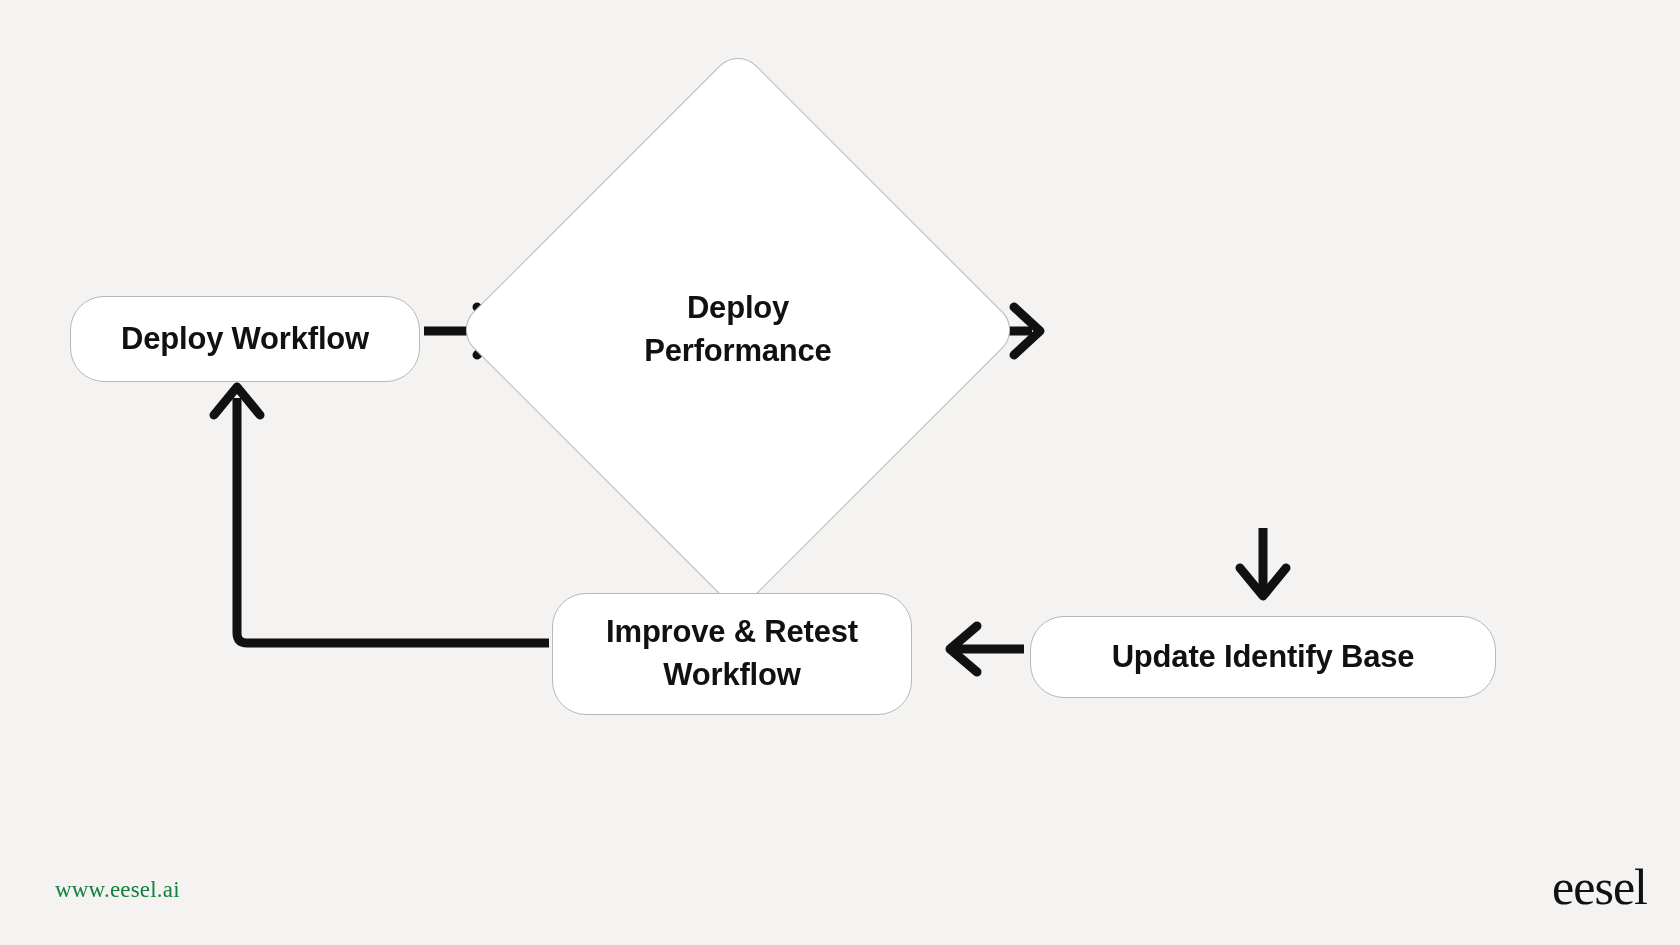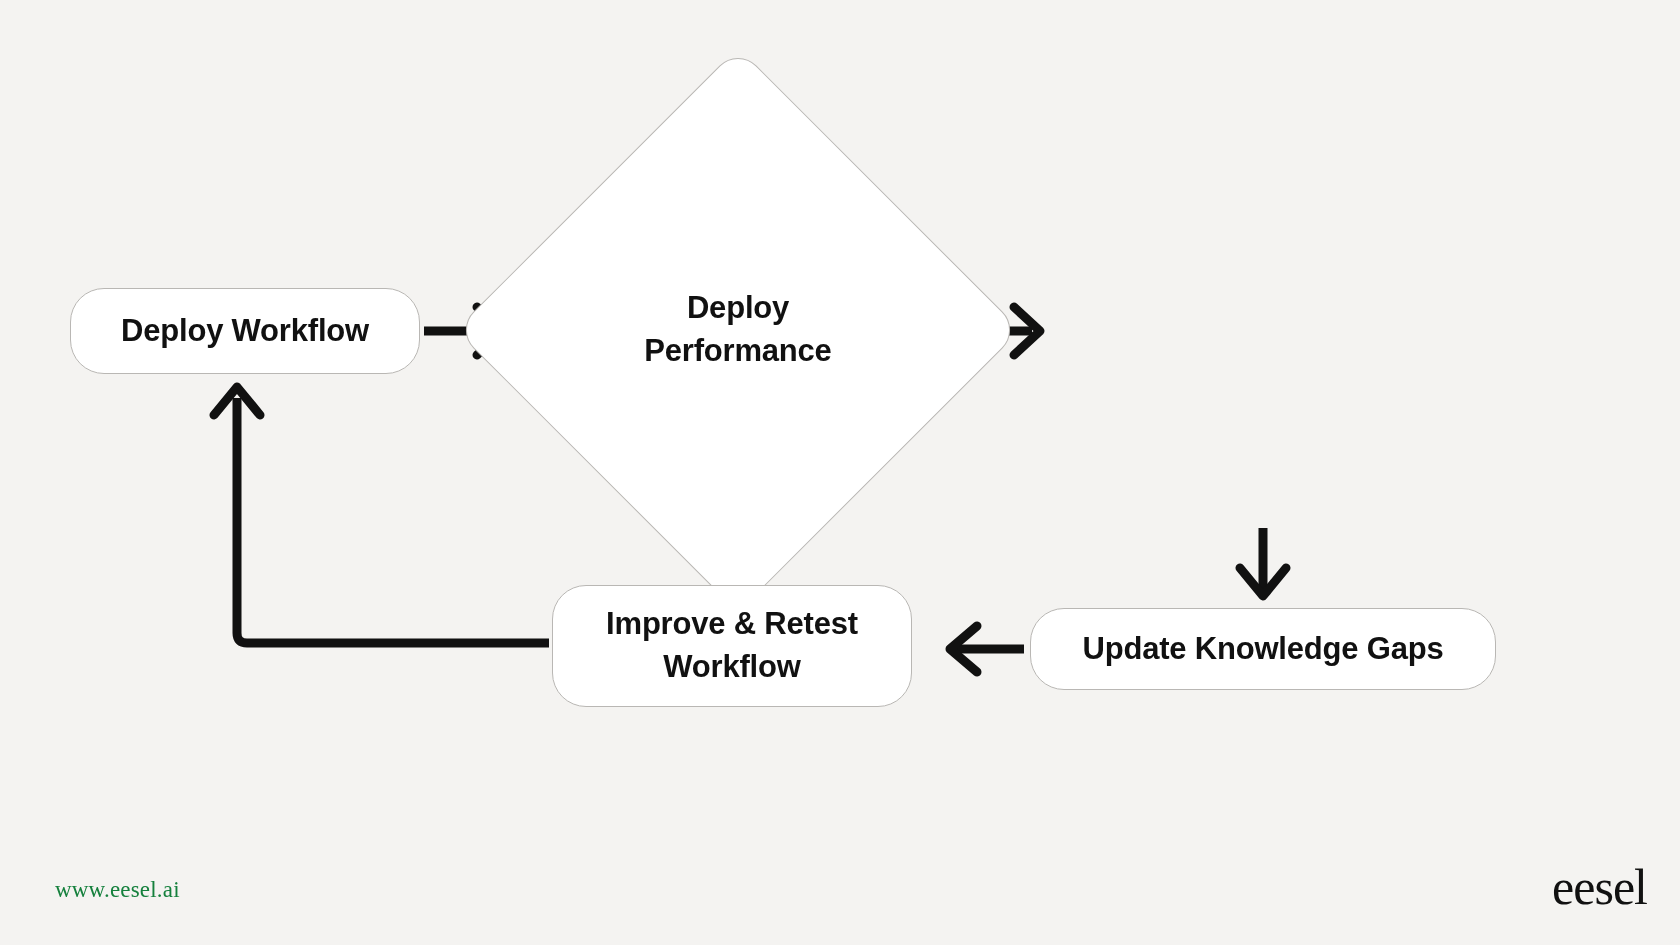--- a/index.html
+++ b/index.html
@@ -41,20 +41,21 @@
 
   
   .node-rect {
     background: #ffffff;
     border: 1px solid #b9b7b4;
     border-radius: 34px;
     display: flex;
     align-items: center;
     justify-content: center;
     text-align: center;
+    margin-top: 8px;
   }
   .node-rect .node-label {
     color: #111111;
     font-weight: 700;
     font-size: 31px;
     line-height: 1.38;
     letter-spacing: -0.2px;
     padding: 0 18px;
     white-space: pre-line;
   }
@@ -149,21 +150,21 @@
   </div>
 
   <div class="node node-diamond" style="left:538px; top:130px; width:400px; height:400px;">
     <div class="diamond-shape"></div>
     <span class="node-label">Deploy
 Performance</span>
   </div>
 
 
   <div class="node node-rect" style="left:1030px; top:608px; width:466px; height:82px;">
-    <span class="node-label">Update Knowledge Gaps</span>
+    <span class="node-label">Update Identify Base</span>
   </div>
 
   <div class="node node-rect" style="left:552px; top:585px; width:360px; height:122px;">
     <span class="node-label">Improve &amp; Retest
 Workflow</span>
   </div>
 
   <div class="footer-url">www.eesel.ai</div>
 
   <div class="brand-logo">eesel</div>

